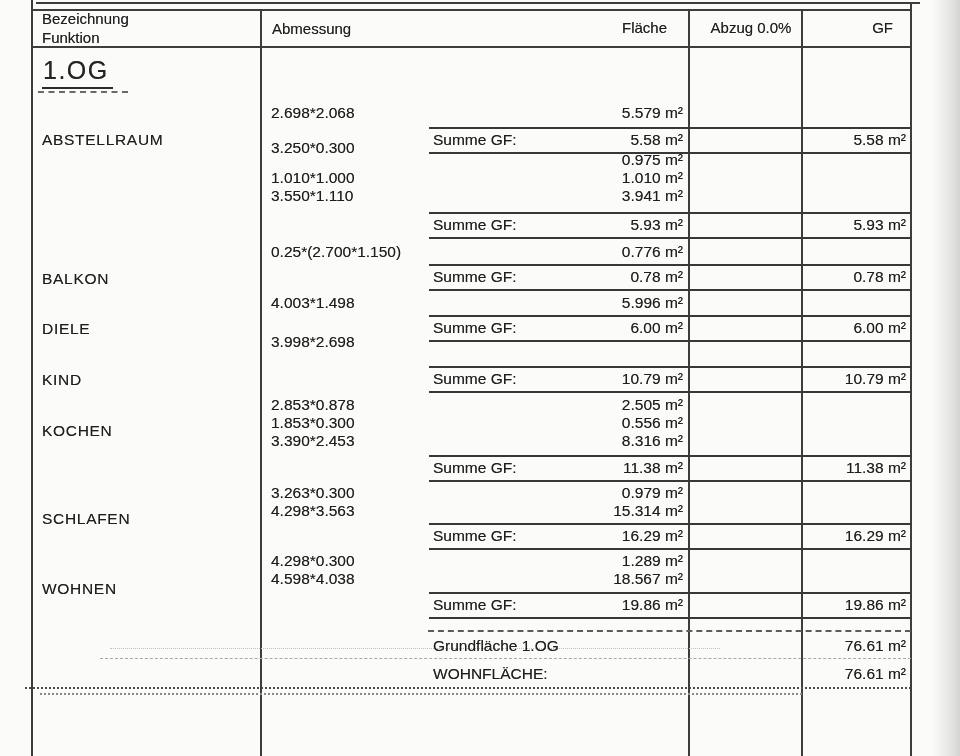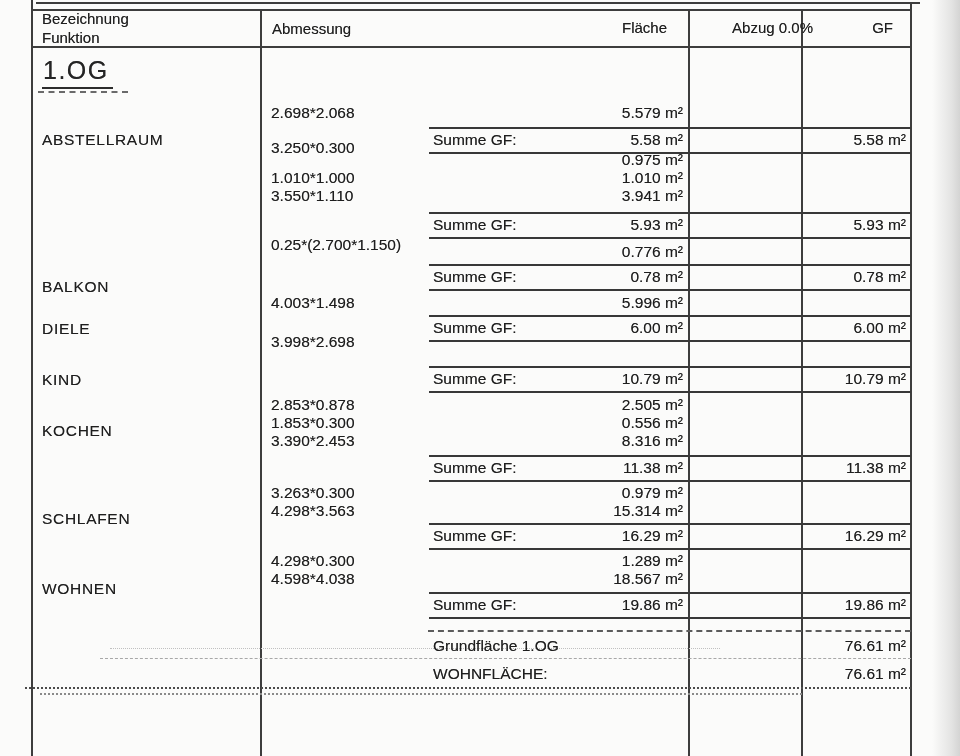--- a/index.html
+++ b/index.html
@@ -49,21 +49,21 @@
   <div class="vline" style="left:31px;top:0;height:756px;"></div>
   <div class="vline" style="left:260px;top:9px;height:747px;"></div>
   <div class="vline" style="left:688px;top:9px;height:747px;"></div>
   <div class="vline" style="left:801px;top:9px;height:747px;"></div>
   <div class="vline" style="left:910px;top:2px;height:754px;"></div>
 
   <div class="txt hdr" style="left:42px;top:10px;">Bezeichnung</div>
   <div class="txt hdr" style="left:42px;top:29px;">Funktion</div>
   <div class="txt hdr" style="left:272px;top:20px;">Abmessung</div>
   <div class="txt hdr right" style="left:500px;top:19px;width:167px;">Fläche</div>
-  <div class="txt hdr center" style="left:689px;top:19px;width:124px;text-align:right;">Abzug 0.0%</div>
+  <div class="txt hdr center" style="left:689px;top:19px;width:124px;">Abzug 0.0%</div>
   <div class="txt hdr right" style="left:793px;top:19px;width:100px;">GF</div>
 
   <div id="floor-label">1.OG</div>
   <div id="floor-underline2"></div>
 
   <div class="dash" style="left:428px;top:630px;width:483px;"></div>
   <div class="artifact" style="left:110px;top:648px;width:610px;"></div>
   <div class="txt" style="left:433px;top:637px;">Grundfläche 1.OG</div>
   <div class="txt right" style="left:806px;top:637px;width:100px;">76.61 m²</div>
   <div class="dashlight" style="left:100px;top:658px;width:811px;"></div>
@@ -85,22 +85,22 @@
     <div class="txt right" style="left: 430px; top: 151px; width: 253px;">0.975 m²</div>
     <div class="txt" style="left: 271px; top: 169px;">1.010*1.000</div>
     <div class="txt right" style="left: 430px; top: 169px; width: 253px;">1.010 m²</div>
     <div class="txt" style="left: 271px; top: 187px;">3.550*1.110</div>
     <div class="txt right" style="left: 430px; top: 187px; width: 253px;">3.941 m²</div>
     <div class="sumrule" style="top: 212px;"></div>
     <div class="sumrule" style="top: 237px;"></div>
     <div class="txt" style="left: 433px; top: 216px;">Summe GF:</div>
     <div class="txt right" style="left: 430px; top: 216px; width: 253px;">5.93 m²</div>
     <div class="txt right" style="left: 806px; top: 216px; width: 100px;">5.93 m²</div>
-    <div class="txt room" style="left: 42px; top: 278px; width: 210px;">BALKON</div>
-    <div class="txt" style="left: 271px; top: 236px; text-align: right;">0.25*(2.700*1.150)</div>
+    <div class="txt room" style="left: 42px; top: 270px; width: 210px;">BALKON</div>
+    <div class="txt" style="left: 271px; top: 243px; text-align: right;">0.25*(2.700*1.150)</div>
     <div class="txt right" style="left: 430px; top: 243px; width: 253px;">0.776 m²</div>
     <div class="sumrule" style="top: 264px;"></div>
     <div class="sumrule" style="top: 289px;"></div>
     <div class="txt" style="left: 433px; top: 268px;">Summe GF:</div>
     <div class="txt right" style="left: 430px; top: 268px; width: 253px;">0.78 m²</div>
     <div class="txt right" style="left: 806px; top: 268px; width: 100px;">0.78 m²</div>
     <div class="txt room" style="left: 42px; top: 320px; width: 210px;">DIELE</div>
     <div class="txt" style="left: 271px; top: 294px;">4.003*1.498</div>
     <div class="txt right" style="left: 430px; top: 294px; width: 253px;">5.996 m²</div>
     <div class="sumrule" style="top: 315px;"></div>

